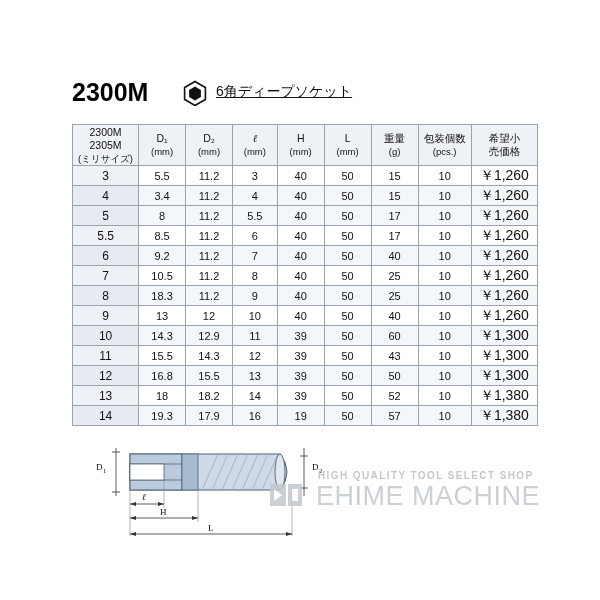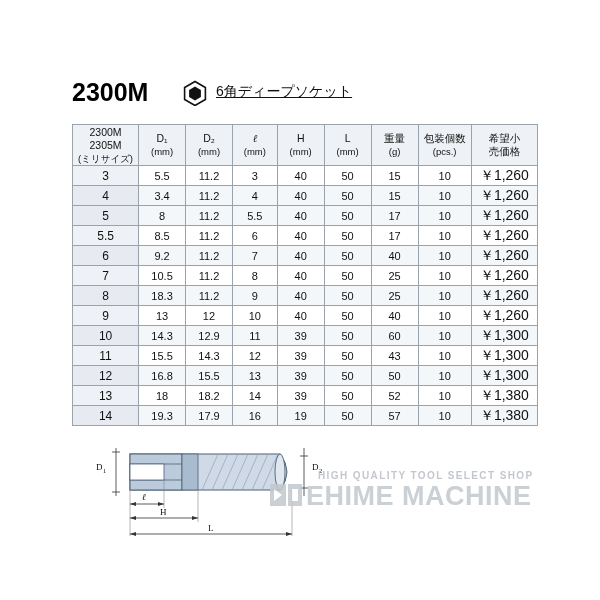--- a/index.html
+++ b/index.html
@@ -134,24 +134,24 @@
     left: 42px;
     top: 0px;
     font-size: 10px;
     letter-spacing: 1.4px;
     color: #b9bec4;
     font-weight: bold;
     padding-left: 8px;
   }
   .wm-main {
     position: absolute;
-    left: 38px;
+    left: 48px;
     top: 11px;
     font-size: 27px;
-    font-weight: bold;
+    font-weight: normal;
     letter-spacing: 0.5px;
     color: #c3c8ce;
     line-height: 30px;
   }
   .wm-logo {
     position: absolute;
     left: 0px;
     top: 10px;
     width: 36px;
     height: 30px;

